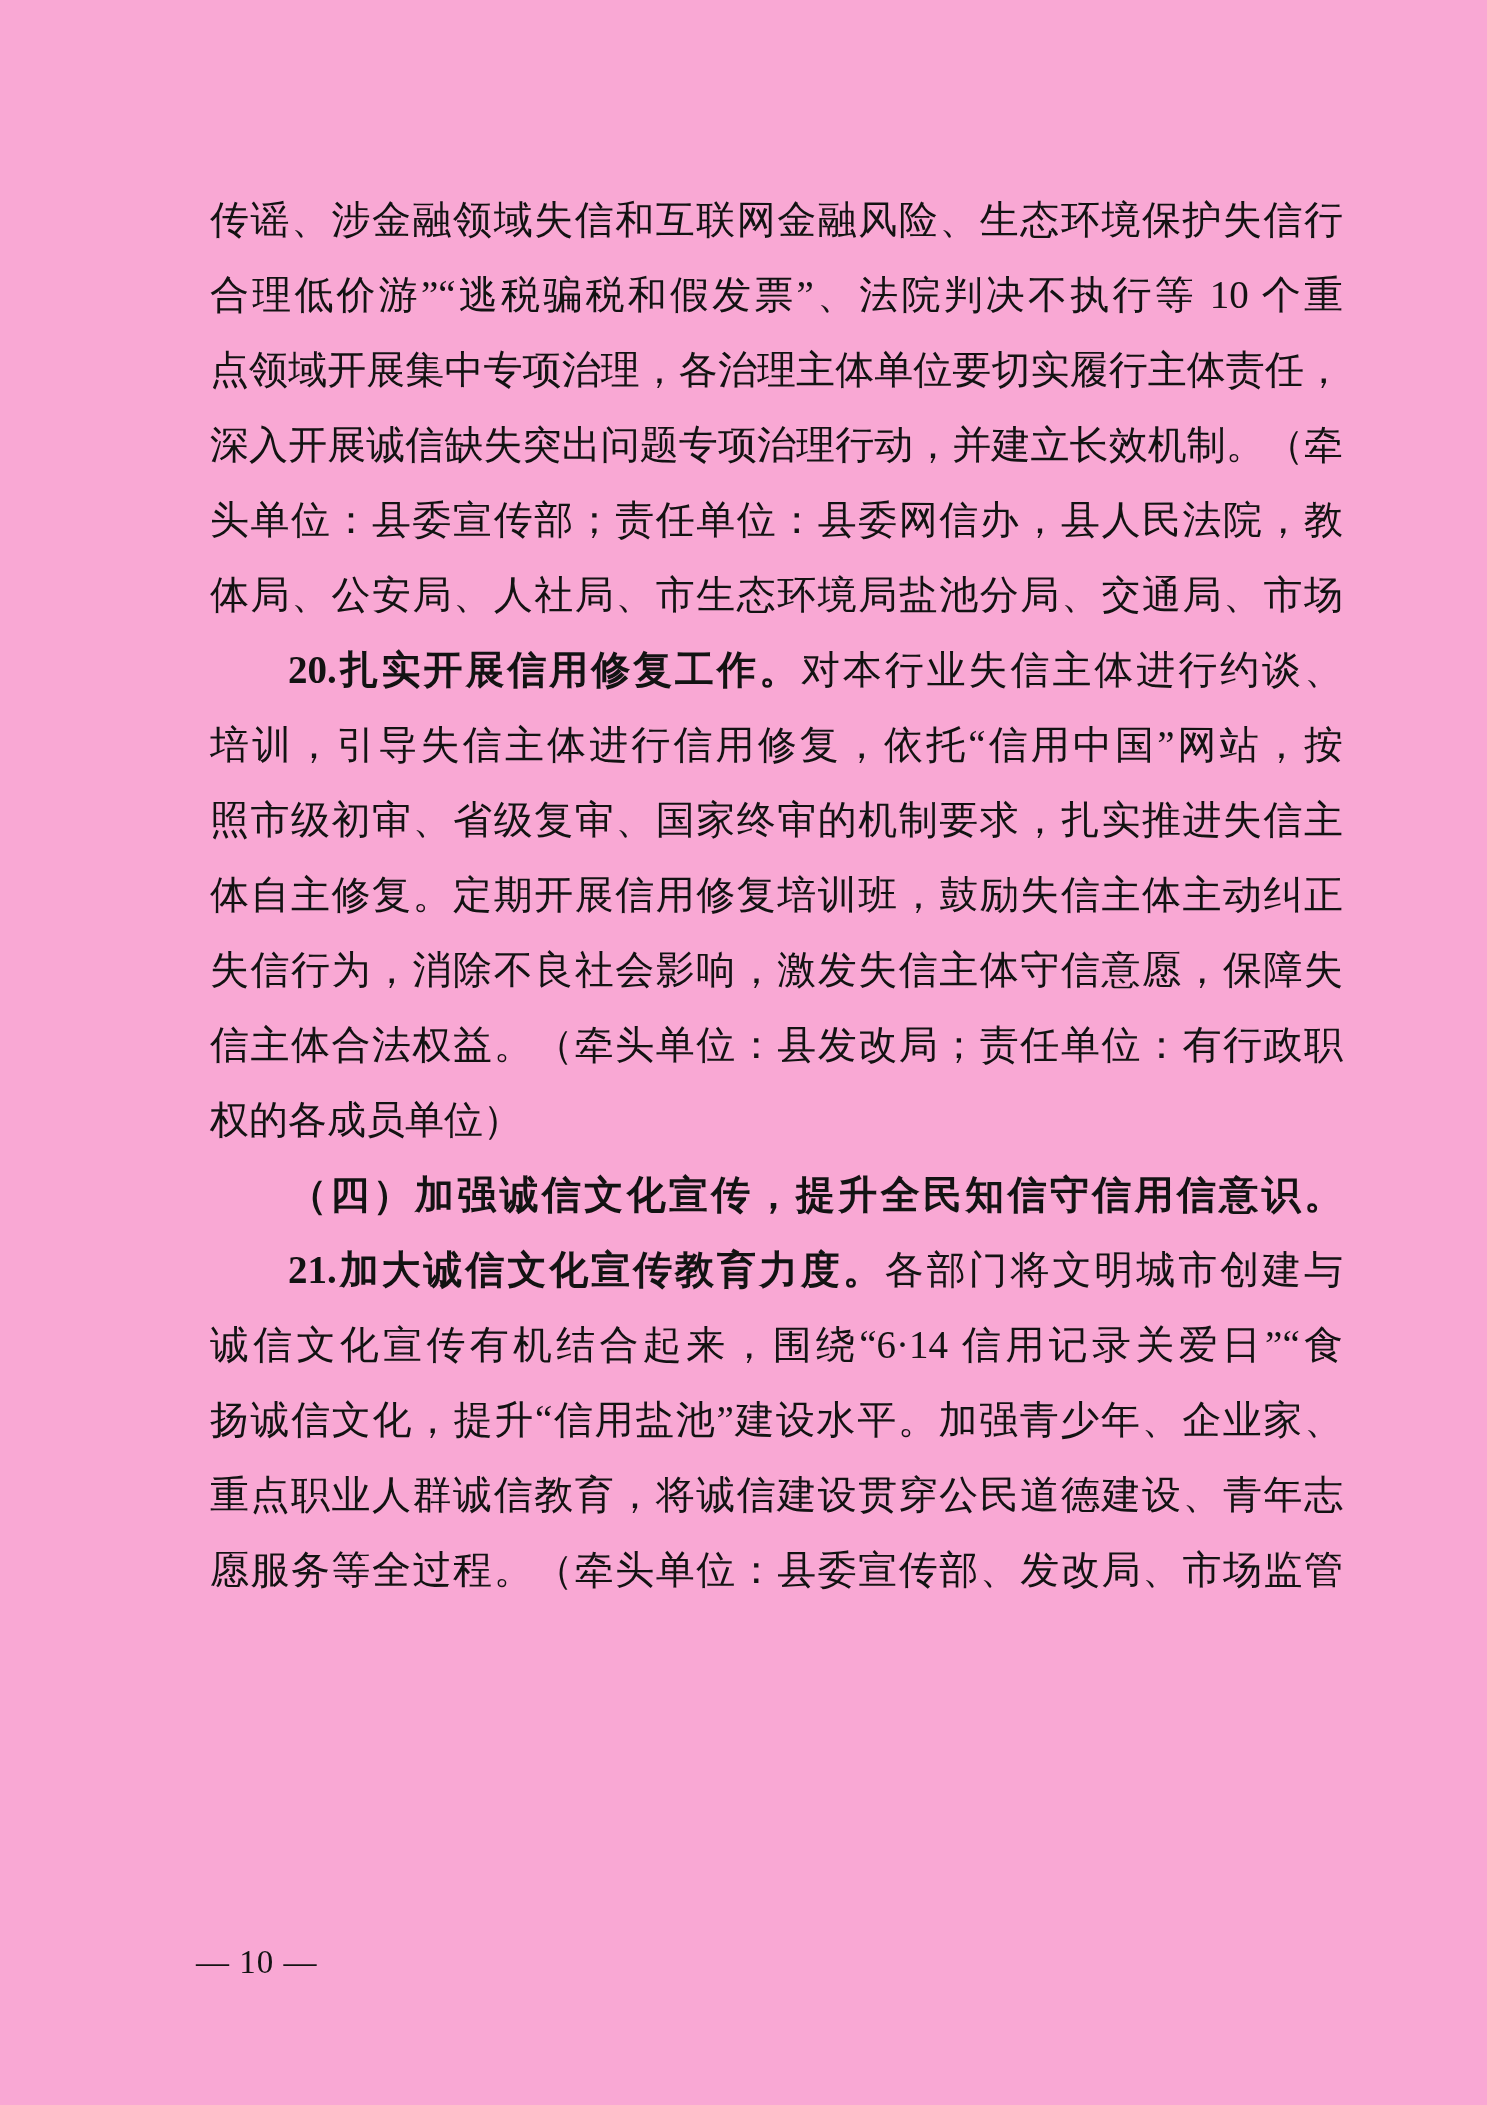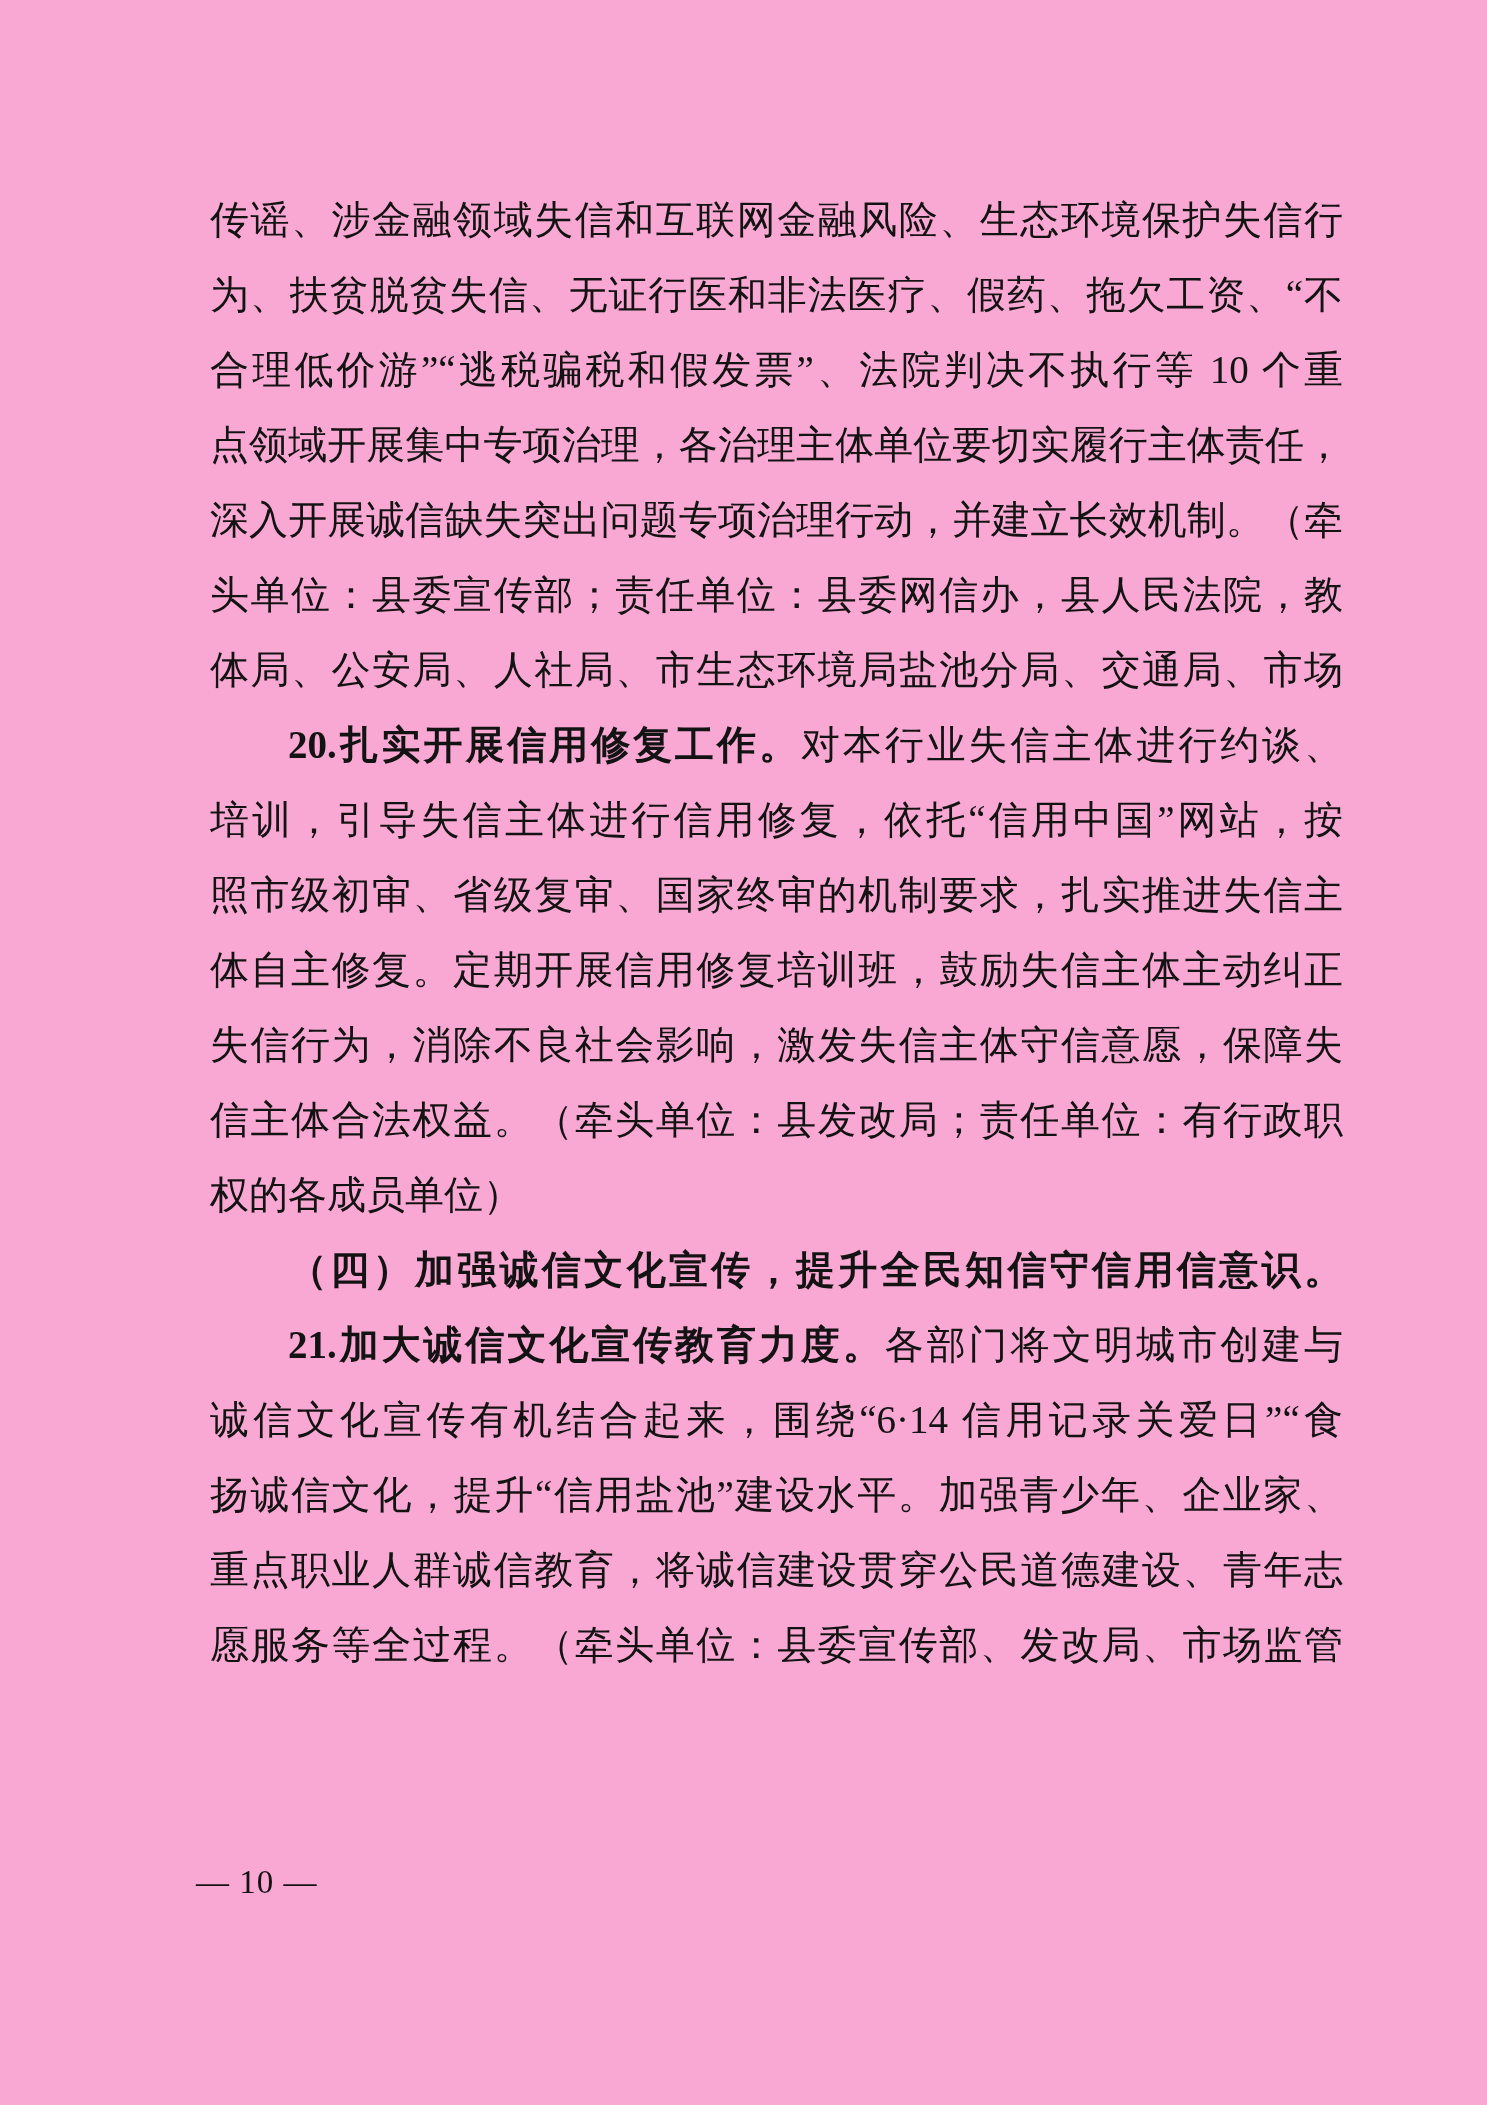--- a/index.html
+++ b/index.html
@@ -42,35 +42,34 @@
   }
   .line.indent {
     text-indent: 78px;
   }
   .bold {
     font-weight: 700;
   }
   .footer {
     position: absolute;
     left: 196px;
-    top: 1860px;
+    top: 1940px;
     height: 44px;
     line-height: 44px;
     font-size: 33px;
     letter-spacing: 1px;
     color: #131313;
   }
 </style>
 </head>
 <body>
 
 <div class="page">
   <div class="doc-body" id="doc-body">
       <div class="line"><span>传谣、涉金融领域失信和互联网金融风险、生态环境保护失信行</span></div>
-      <div class="line"><span>为、扶贫脱贫失信、无证行医和非法医疗、假药、拖欠工资、“不</span></div>
       <div class="line"><span>合理低价游”“逃税骗税和假发票”、法院判决不执行等 10 个重</span></div>
       <div class="line"><span>点领域开展集中专项治理，各治理主体单位要切实履行主体责任，</span></div>
       <div class="line"><span>深入开展诚信缺失突出问题专项治理行动，并建立长效机制。（牵</span></div>
       <div class="line"><span>头单位：县委宣传部；责任单位：县委网信办，县人民法院，教</span></div>
       <div class="line"><span>体局、公安局、人社局、市生态环境局盐池分局、交通局、市场</span></div>
       <div class="line indent"><span class="bold">20.扎实开展信用修复工作。</span><span>对本行业失信主体进行约谈、</span></div>
       <div class="line"><span>培训，引导失信主体进行信用修复，依托“信用中国”网站，按</span></div>
       <div class="line"><span>照市级初审、省级复审、国家终审的机制要求，扎实推进失信主</span></div>
       <div class="line"><span>体自主修复。定期开展信用修复培训班，鼓励失信主体主动纠正</span></div>
       <div class="line"><span>失信行为，消除不良社会影响，激发失信主体守信意愿，保障失</span></div>

